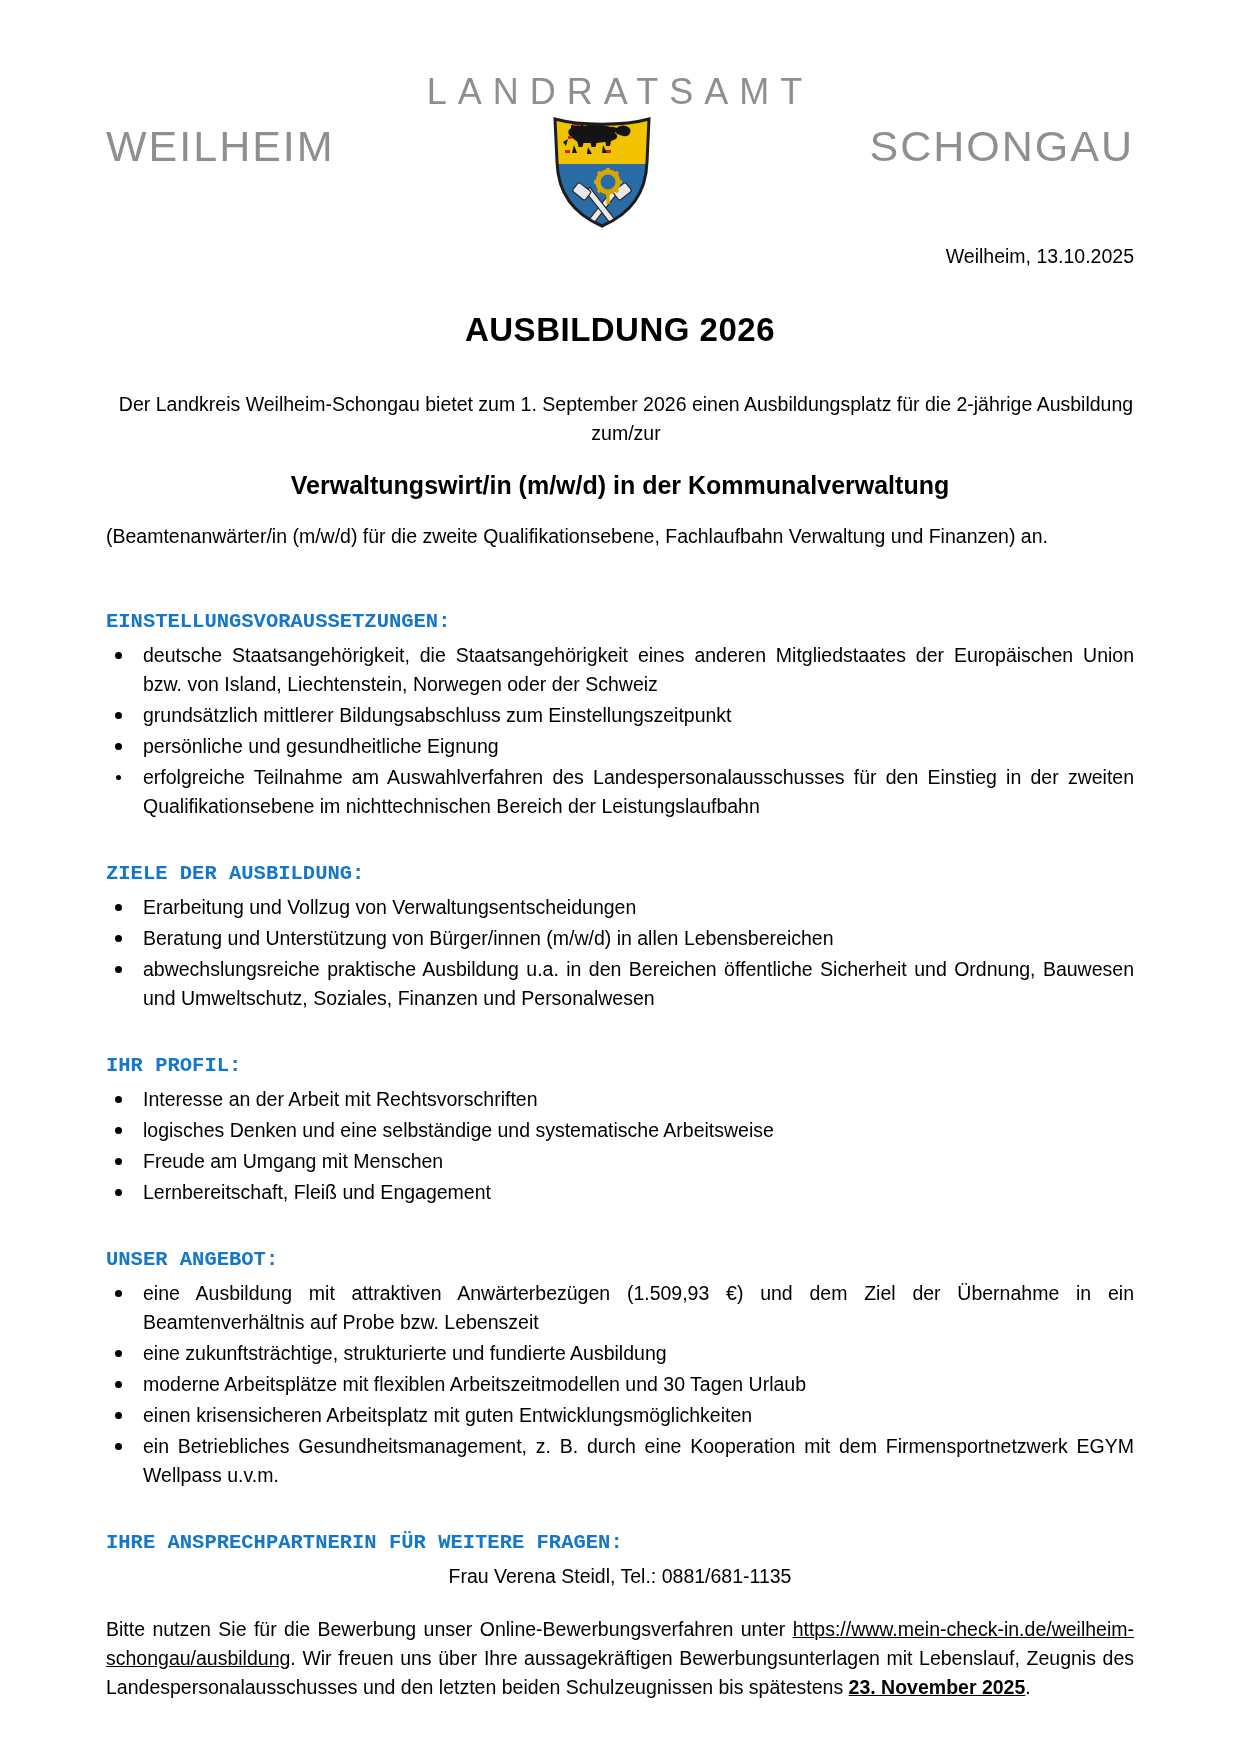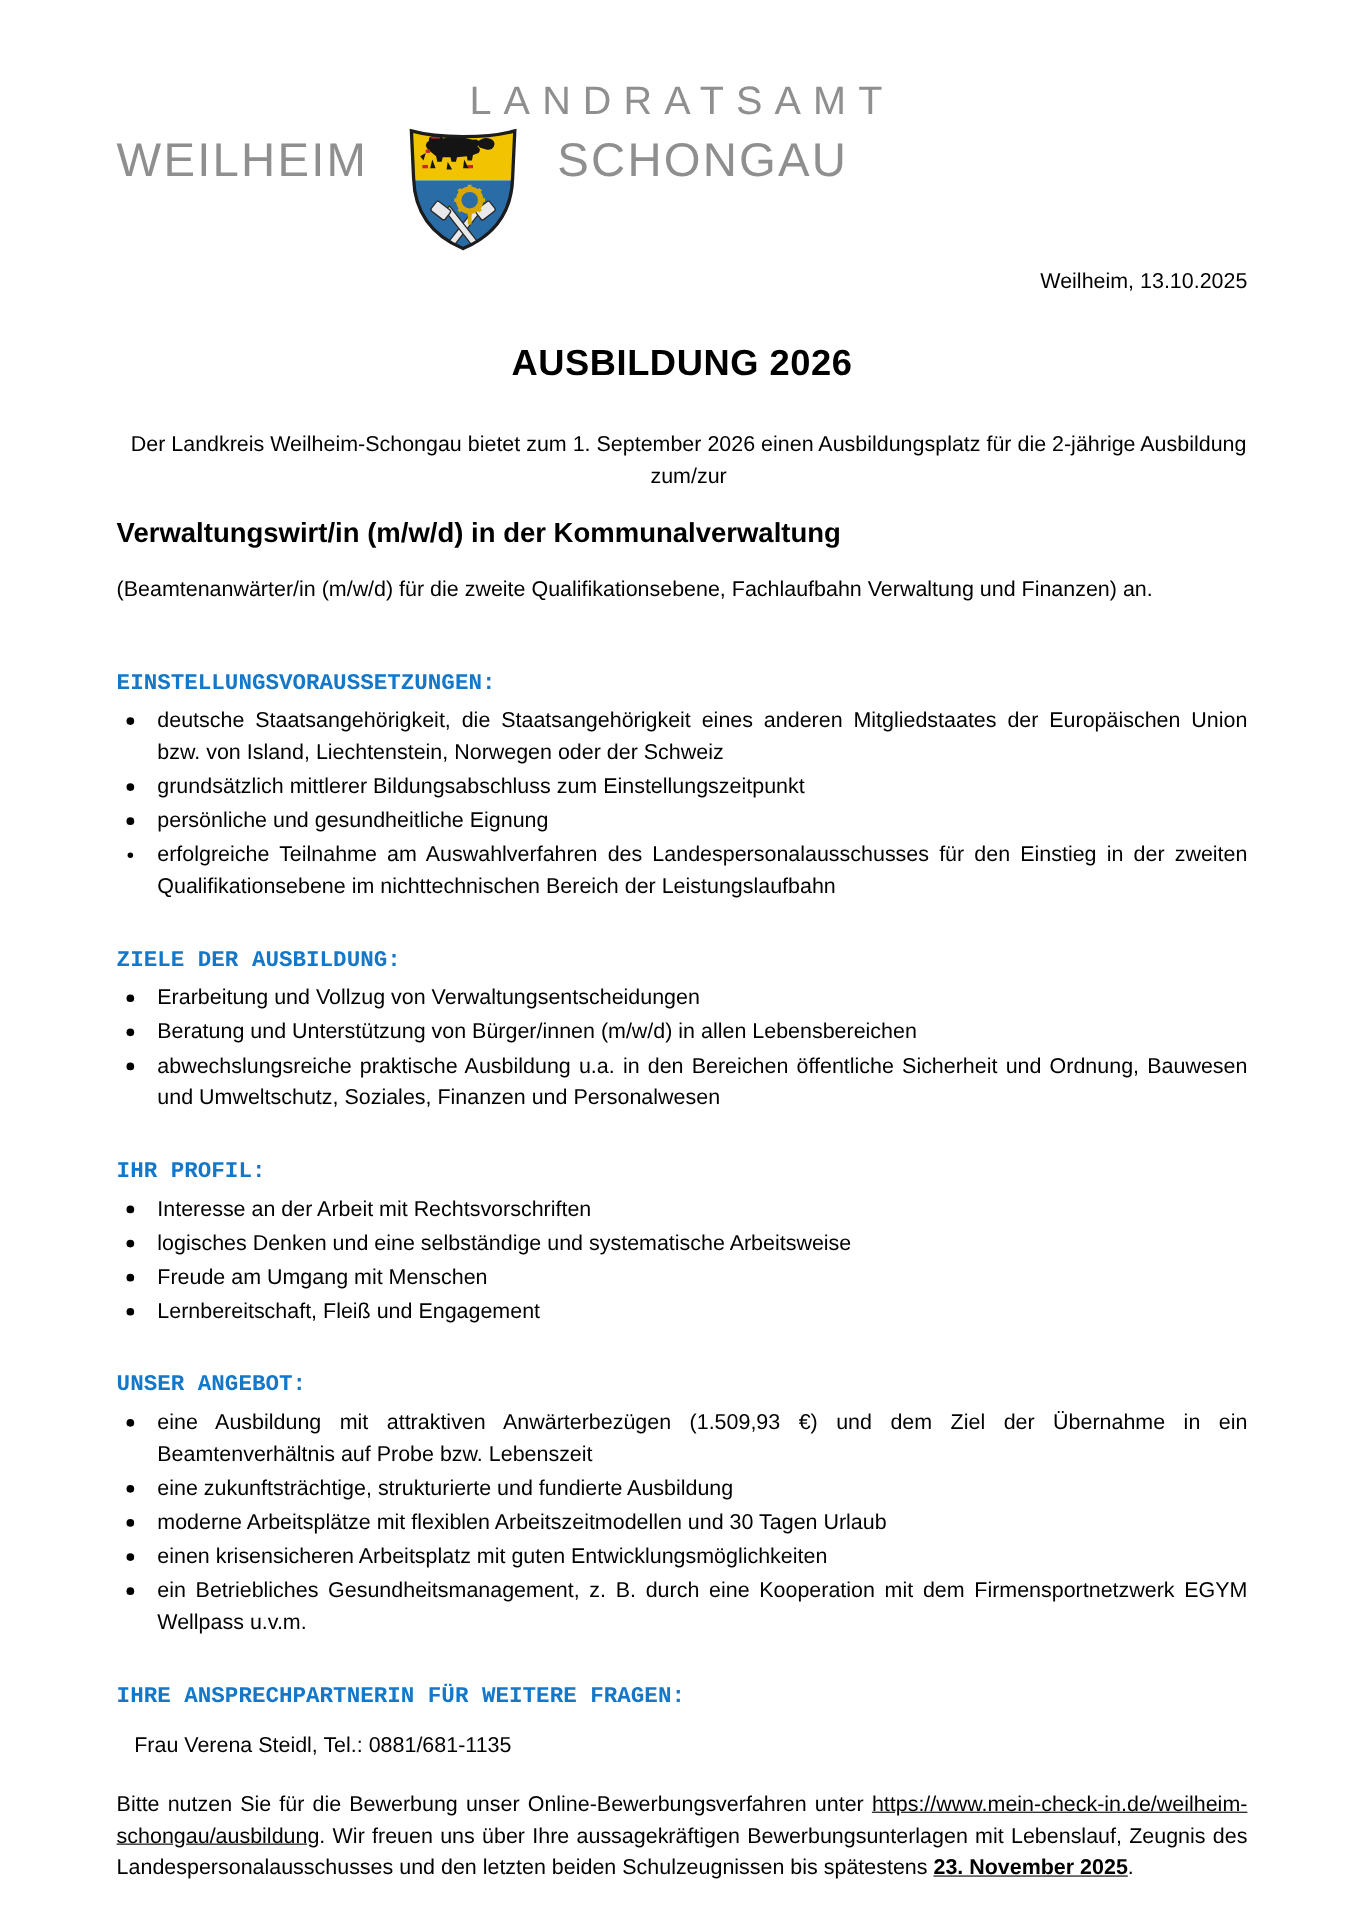--- a/index.html
+++ b/index.html
@@ -17,21 +17,21 @@
   
   .logo-block { text-align:center; }
   .logo-top {
     font-size:36px; line-height:28px;
     letter-spacing:11px;
     color:var(--logo-gray,#8f8f8f);
     font-weight:normal;
   }
   .logo-row {
     margin-top:6px;
-    display:flex; justify-content:flex-start; align-items:flex-start;
+    display:flex; justify-content:space-between; align-items:flex-start;
     gap:32px;
   }
   .logo-word {
     font-size:43px; line-height:43px;
     letter-spacing:2px;
     color:var(--logo-gray,#8f8f8f);
     font-weight:normal;
     margin-top:13px;
   }
   .crest { display:block; width:108px; height:118px; }
@@ -43,21 +43,21 @@
   .crest .f-silver { fill:var(--crest-silver,#e9e9ec); stroke:#2a2a2a; stroke-width:1.2; }
   .crest .f-gold   { stroke:var(--crest-gold,#d7a800); fill:none; }
   
   .dateline { text-align:right; margin-top:12px; }
   .doc-title {
     text-align:center; font-size:33px; line-height:33px;
     font-weight:bold; margin:42px 0 0 0; letter-spacing:0.5px;
   }
   .center-p { text-align:center; margin:44px 0 0 12px; }
   .position-title {
-    font-size:25px; line-height:30px;
+    text-align:center; font-size:25px; line-height:30px;
     font-weight:bold; margin:22px 0 0 0;
   }
   .center-sub { text-align:left; margin:22px 0 0 0; }
   
   h3.sec-head {
     color:var(--heading-blue,#1577c8);
     font-size:20.5px; line-height:29px; font-weight:bold;
     margin:38px 0 5px 0;
     font-family:Liberation Mono, monospace;
   }
@@ -65,21 +65,21 @@
   ul.blist { list-style:none; margin:0; padding:0; }
   ul.blist li {
     position:relative; padding-left:37px; margin-top:2px;
     text-align:justify;
   }
   ul.blist li::before {
     content:""; position:absolute; left:9px; top:11px;
     width:7px; height:7px; border-radius:50%; background:#000;
   }
   ul.blist li.small-dot::before { width:5px; height:5px; left:10px; top:12px; }
-  .contact-line { margin:16px; }
+  .contact-line { margin:0;text-align:center; }
   .closing { text-align:justify; margin:24px 0 0 0; }
   .closing a { color:#000; text-decoration:underline; }
   .deadline { font-weight:bold; text-decoration:underline; }
 </style>
 </head>
 <body>
 
 <div class="page">
 
   <header class="logo-block">

